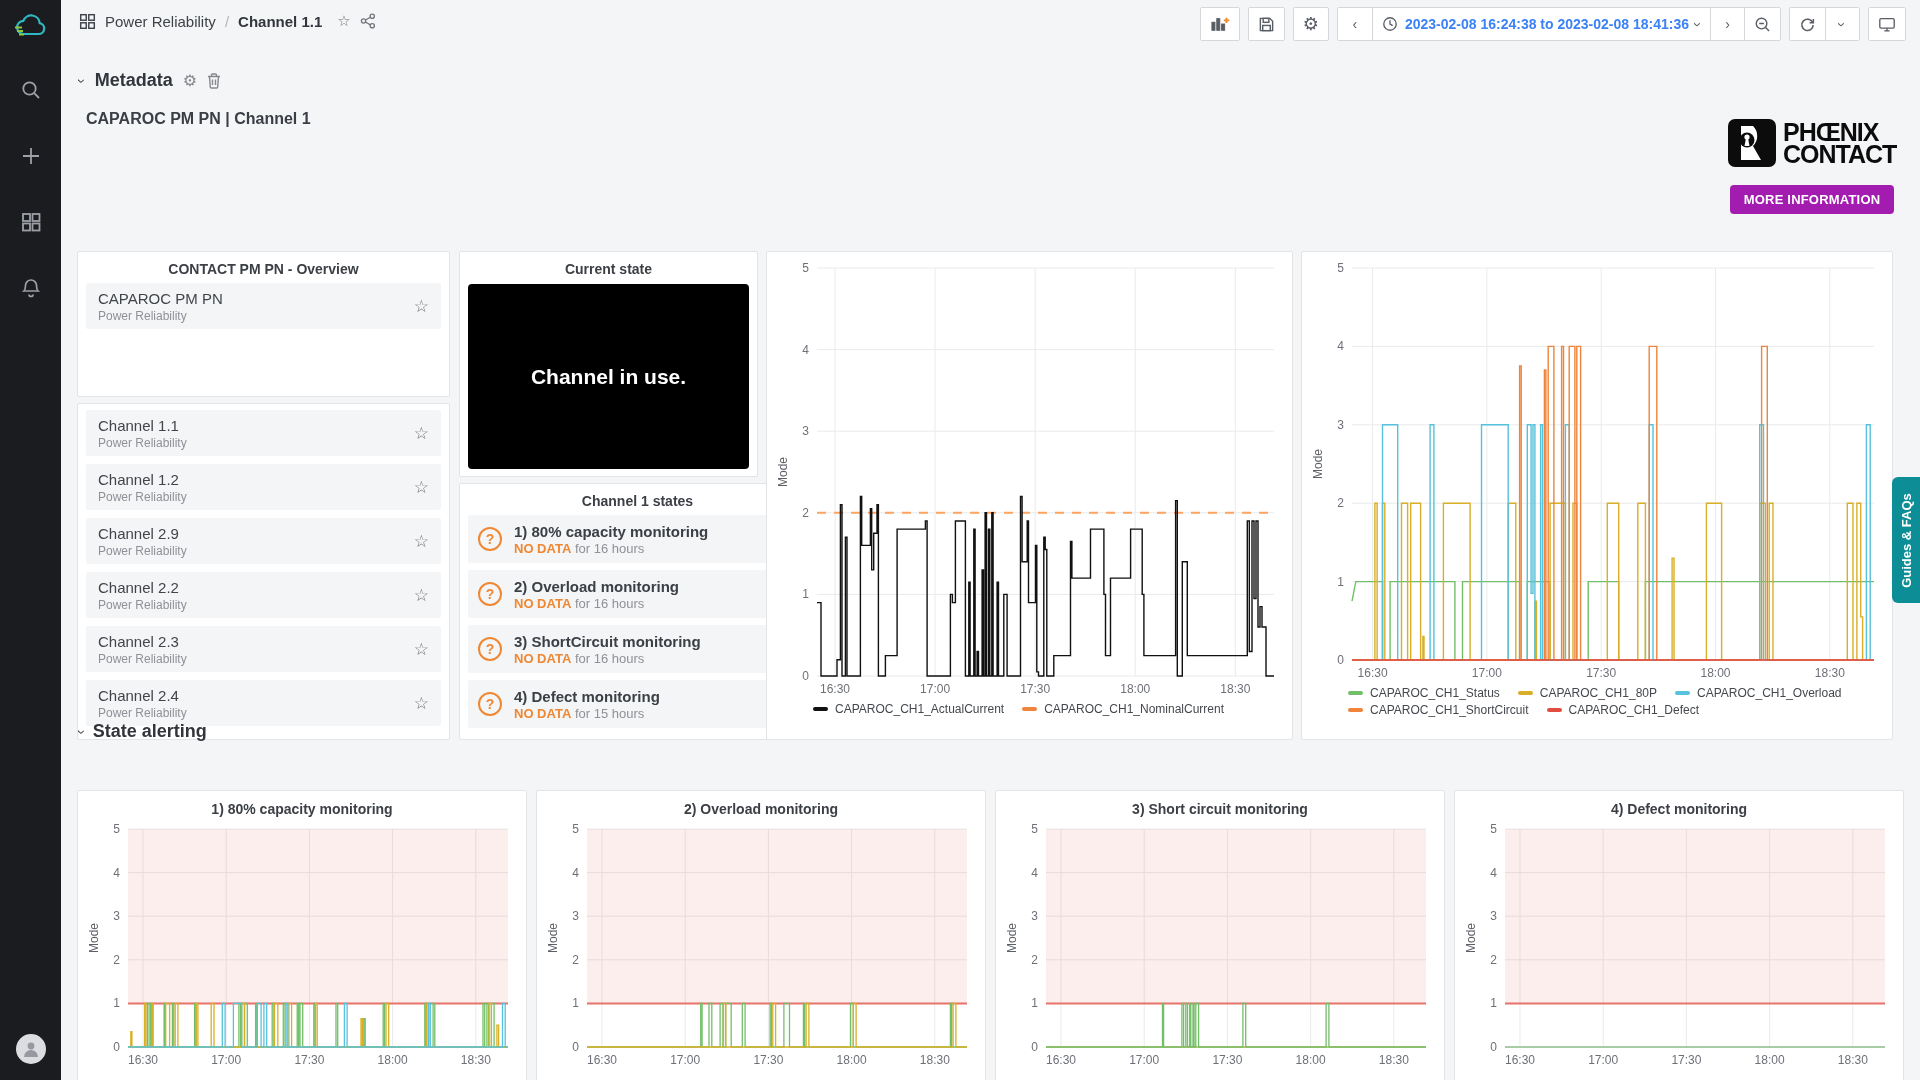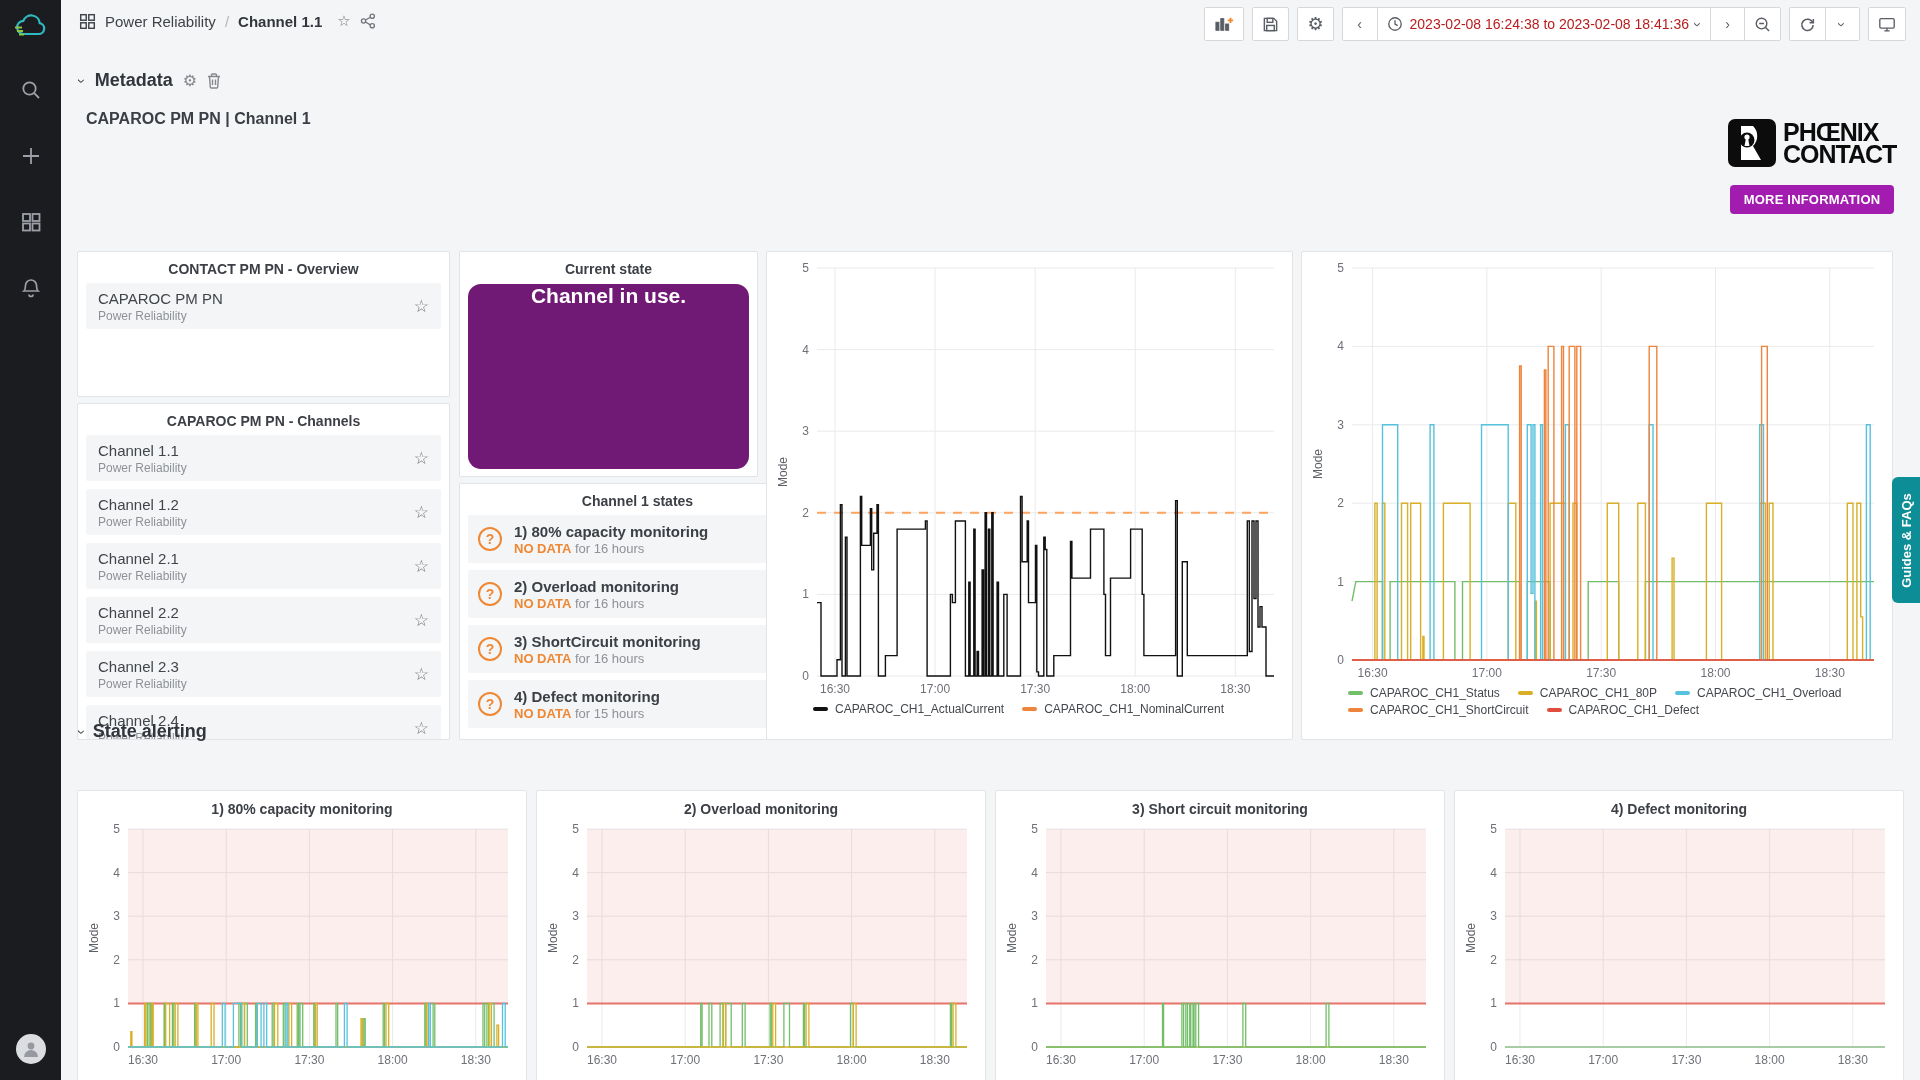--- a/index.html
+++ b/index.html
@@ -23,21 +23,21 @@
   .crumb-sep { color:#b3b5ba; }
   .crumb-page { color:#32363c; font-weight:bold; cursor:pointer; }
   .crumb-icn { display:flex; align-items:center; color:#41454b; }
   .hdr-act { color:#72757b; font-size:15px; cursor:pointer; display:flex; align-items:center; }
   .hdr-right { position:absolute; right:14px; top:7px; display:flex; align-items:center; gap:8px; }
   .btn-group { display:flex; align-items:stretch; border:1px solid #d6d7da; border-radius:2px; background:#fff; height:34px; }
   .ibtn { min-width:34px; padding:0 9px; display:flex; align-items:center; justify-content:center; gap:7px;
     color:#595d64; cursor:pointer; border-left:1px solid #d6d7da; font-size:14px; }
   .ibtn:first-child { border-left:none; }
   .ibtn svg { stroke:#595d64; }
-  .time-label { font-weight:normal; color:#b91c1c; font-size:14px; white-space:nowrap; }
+  .time-label { font-weight:bold; color:#3b82f6; font-size:14px; white-space:nowrap; }
   .caret { display:inline-block; transform:rotate(90deg); color:#595d64; font-size:15px; }
 
   
   .sect { position:absolute; display:flex; align-items:center; gap:10px; }
   .sect .chev { transform:rotate(90deg); font-size:14px; color:#3f4349; cursor:pointer; }
   .sect .lbl { font-weight:bold; font-size:18px; color:#32363c; cursor:pointer; }
   .sect .act { color:#85888e; cursor:pointer; display:flex; align-items:center; font-size:15px; }
 
   .dash-title { position:absolute; left:86px; top:110px; font-size:16px; font-weight:bold; color:#3a3e45; }
 
@@ -54,22 +54,22 @@
 
   
   .panel { position:absolute; background:#fff; border:1px solid #e3e4e6; border-radius:2px; padding:6px 8px; }
   .panel-title { text-align:center; font-size:14px; font-weight:bold; color:#3c4046; padding:3px 0 6px; cursor:pointer; }
   .list-row { background:#f4f5f6; border-radius:2px; height:46px; margin-bottom:8px; padding:6px 12px;
     display:flex; align-items:center; justify-content:space-between; cursor:pointer; }
   .row-txt .t { font-size:15px; color:#41454b; }
   .row-txt .s { font-size:12px; color:#8e9197; margin-top:2px; }
   .star { color:#73767c; font-size:17px; cursor:pointer; }
 
-  .statebox { position:absolute; left:8px; right:8px; top:32px; bottom:7px; background:#701a75; border-radius:13px;
-    display:flex; align-items:flex-start; justify-content:center; }
+  .statebox { position:absolute; left:8px; right:8px; top:32px; bottom:7px; background:#000000; border-radius:4px;
+    display:flex; align-items:center; justify-content:center; }
   .statebox span { color:#fff; font-size:21px; font-weight:bold; }
 
   .st-row { background:#f4f5f6; border-radius:2px; height:48px; margin-bottom:7px; padding:5px 10px;
     display:flex; align-items:center; gap:12px; cursor:pointer; }
   .qicon { width:24px; height:24px; border:2px solid #ef8733; border-radius:50%; color:#ef8733; font-weight:bold;
     font-size:14px; display:flex; align-items:center; justify-content:center; flex:0 0 auto; }
   .st-txt .t { font-size:15px; font-weight:bold; color:#3c4046; }
   .st-txt .s { font-size:13px; color:#8e9197; margin-top:1px; }
   .st-txt .nd { color:#ef8733; font-weight:bold; }
 
@@ -256,39 +256,38 @@
         <div class="row-txt">
           <div class="t">CAPAROC PM PN</div>
           <div class="s">Power Reliability</div>
         </div>
         <span class="star">☆</span>
       </div>
     </div>
 </div>
 
 <div class="panel" style="left:77px; top:403px; width:373px; height:337px; overflow:hidden;">
-  <div class="panel-title">CAPAROC PM PN - Channels</div>
   <div>
       <div class="list-row">
         <div class="row-txt">
           <div class="t">Channel 1.1</div>
           <div class="s">Power Reliability</div>
         </div>
         <span class="star">☆</span>
       </div>
       <div class="list-row">
         <div class="row-txt">
           <div class="t">Channel 1.2</div>
           <div class="s">Power Reliability</div>
         </div>
         <span class="star">☆</span>
       </div>
       <div class="list-row">
         <div class="row-txt">
-          <div class="t">Channel 2.1</div>
+          <div class="t">Channel 2.9</div>
           <div class="s">Power Reliability</div>
         </div>
         <span class="star">☆</span>
       </div>
       <div class="list-row">
         <div class="row-txt">
           <div class="t">Channel 2.2</div>
           <div class="s">Power Reliability</div>
         </div>
         <span class="star">☆</span>

